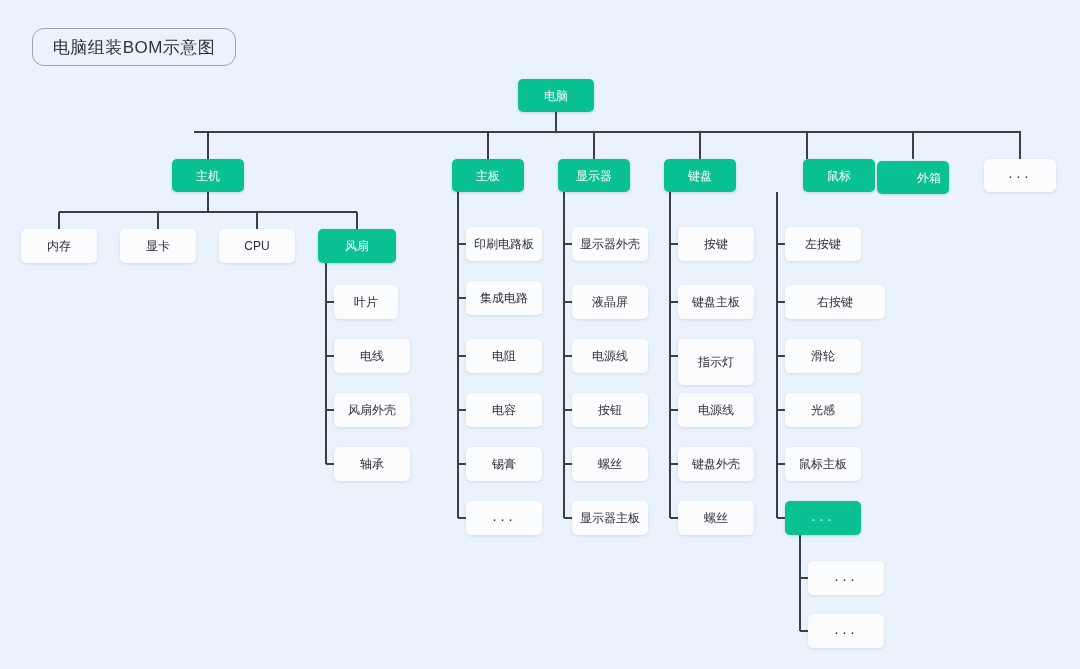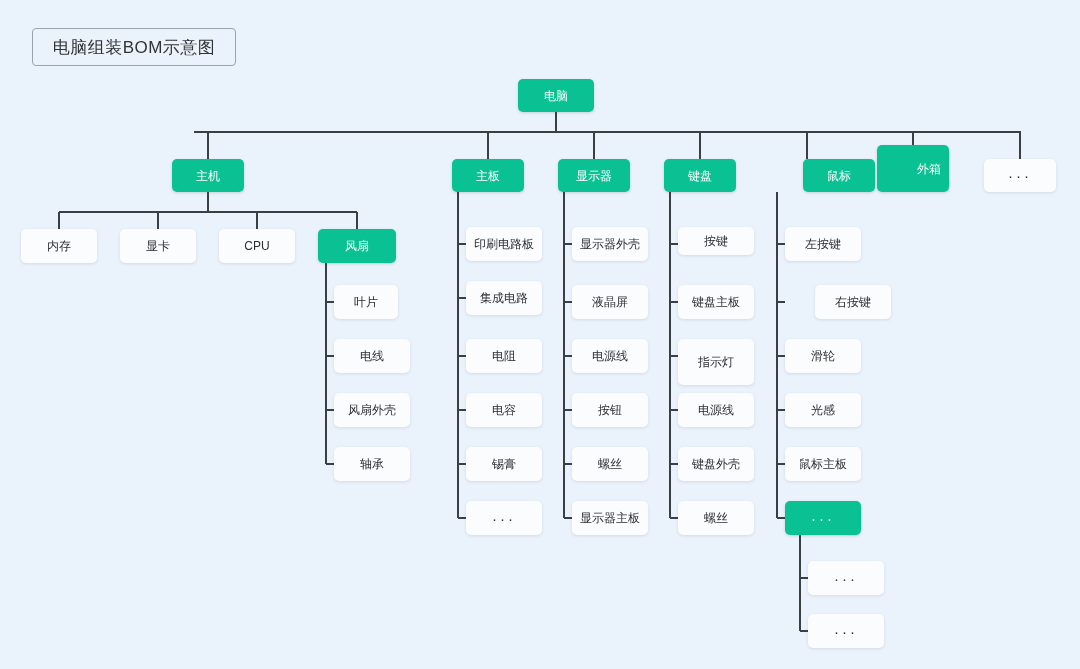--- a/index.html
+++ b/index.html
@@ -25,21 +25,21 @@
   }
 
   
   .title-box {
     position: absolute;
     left: 32px;
     top: 28px;
     width: 204px;
     height: 38px;
     border: 1px solid #9aa3ad;
-    border-radius: 4px;
+    border-radius: 12px;
     background: #eaf2fb;
     display: flex;
     align-items: center;
     justify-content: center;
     box-sizing: border-box;
   }
   .title-box span {
     font-size: 17px;
     color: #2f3337;
     letter-spacing: 0.5px;
@@ -157,21 +157,21 @@
       </div>
       <div class="node green" style="left: 558px; top: 159px; width: 72px; height: 33px;">
         <span>显示器</span>
       </div>
       <div class="node green" style="left: 664px; top: 159px; width: 72px; height: 33px;">
         <span>键盘</span>
       </div>
       <div class="node green" style="left: 771px; top: 159px; width: 72px; height: 33px; margin-left: 32px;">
         <span>鼠标</span>
       </div>
-      <div class="node green" style="left: 877px; top: 145px; width: 72px; height: 47px; padding-left: 32px;">
+      <div class="node green" style="left: 877px; top: 161px; width: 72px; height: 33px; padding-left: 32px;">
         <span>外箱</span>
       </div>
       <div class="node white ell" style="left: 984px; top: 159px; width: 72px; height: 33px;">
         <span>···</span>
       </div>
       <div class="node white" style="left: 21px; top: 229px; width: 76px; height: 34px;">
         <span>内存</span>
       </div>
       <div class="node white" style="left: 120px; top: 229px; width: 76px; height: 34px;">
         <span>显卡</span>
@@ -223,42 +223,42 @@
       </div>
       <div class="node white" style="left: 572px; top: 393px; width: 76px; height: 34px;">
         <span>按钮</span>
       </div>
       <div class="node white" style="left: 572px; top: 447px; width: 76px; height: 34px;">
         <span>螺丝</span>
       </div>
       <div class="node white" style="left: 572px; top: 501px; width: 76px; height: 34px;">
         <span>显示器主板</span>
       </div>
-      <div class="node white" style="left: 678px; top: 227px; width: 76px; height: 28px; text-align: center;">
+      <div class="node white" style="left: 678px; top: 227px; width: 76px; height: 34px; text-align: center;">
         <span>按键</span>
       </div>
       <div class="node white" style="left: 678px; top: 285px; width: 76px; height: 34px;">
         <span>键盘主板</span>
       </div>
       <div class="node white" style="left: 678px; top: 339px; width: 76px; height: 46px;">
         <span>指示灯</span>
       </div>
       <div class="node white" style="left: 678px; top: 393px; width: 76px; height: 34px;">
         <span>电源线</span>
       </div>
       <div class="node white" style="left: 678px; top: 447px; width: 76px; height: 34px;">
         <span>键盘外壳</span>
       </div>
       <div class="node white" style="left: 678px; top: 501px; width: 76px; height: 34px;">
         <span>螺丝</span>
       </div>
       <div class="node white" style="left: 785px; top: 227px; width: 76px; height: 34px;">
         <span>左按键</span>
       </div>
-      <div class="node white" style="left: 815px; top: 285px; width: 76px; height: 34px; justify-content: center;">
+      <div class="node white" style="left: 785px; top: 285px; width: 100px; height: 34px; justify-content: center;">
         <span>右按键</span>
       </div>
       <div class="node white" style="left: 785px; top: 339px; width: 76px; height: 34px;">
         <span>滑轮</span>
       </div>
       <div class="node white" style="left: 785px; top: 393px; width: 76px; height: 34px;">
         <span>光感</span>
       </div>
       <div class="node white" style="left: 785px; top: 447px; width: 76px; height: 34px;">
         <span>鼠标主板</span>

